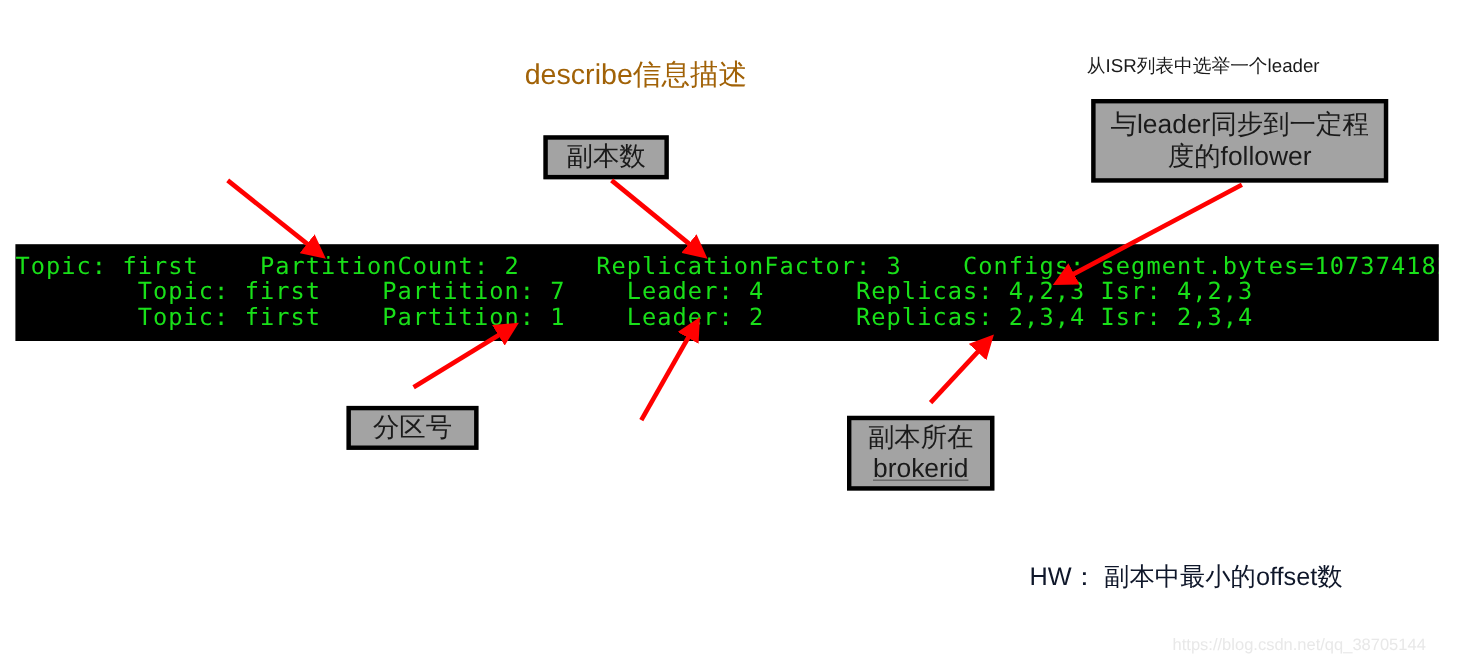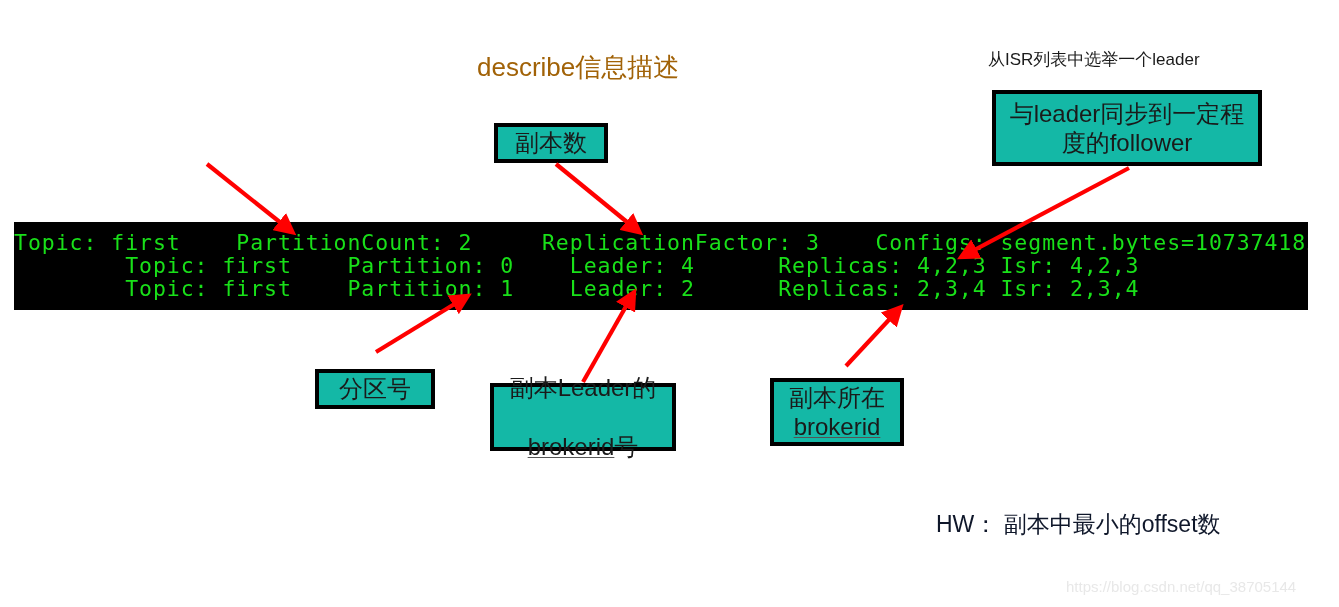--- a/index.html
+++ b/index.html
@@ -23,21 +23,21 @@
     font-size: 26px;
     white-space: nowrap;
     letter-spacing: 0px;
   }
 
   
   .box {
     position: absolute;
     box-sizing: border-box;
     border: 4px solid #000000;
-    background: #14b8a6;
+    background: #a3a3a3;
     color: #1a1a1a;
     display: flex;
     align-items: center;
     justify-content: center;
     text-align: center;
     line-height: 1.22;
     font-size: 24px;
     padding: 2px 8px;
     white-space: pre-line;
   }
@@ -124,35 +124,29 @@
   <div class="plain-label" style="left:988px; top:48px;">从ISR列表中选举一个leader</div>
 
 
   <div class="box" style="left:494px; top:123px; width:114px; height:40px;">副本数</div>
 
   <div class="box" style="left:992px; top:90px; width:270px; height:76px;">与leader同步到一定程
 度的follower</div>
 
   <div class="box" style="left:315px; top:353px; width:120px; height:40px;margin-top:16px;">分区号</div>
 
-  <div class="box" style="left:490px; top:383px; width:186px; height:68px; flex-direction:column; justify-content:center;">
-    <span>副本Leader的</span>
-    <span>
-      <span class="squiggle">brokerid</span><span>号</span>
-    </span>
-  </div>
 
   <div class="box" style="left:770px; top:378px; width:134px; height:68px; flex-direction:column; justify-content:center;">
     <span>副本所在</span>
     <span class="squiggle">brokerid</span>
   </div>
 
   <div id="terminal">
     <div class="term-line" id="term-line-0">Topic: first    PartitionCount: 2     ReplicationFactor: 3    Configs: segment.bytes=1073741824</div>
-    <div class="term-line" id="term-line-1">        Topic: first    Partition: 0    Leader: 4      Replicas: 4,2,3 Isr: 4,2,3</div>
+    <div class="term-line" id="term-line-1">        Topic: first    Partition: 7    Leader: 4      Replicas: 4,2,3 Isr: 4,2,3</div>
     <div class="term-line" id="term-line-2">        Topic: first    Partition: 1    Leader: 2      Replicas: 2,3,4 Isr: 2,3,4</div>
   </div>
 
   <svg id="arrows" viewBox="0 0 1339 607" xmlns="http://www.w3.org/2000/svg">
     <defs>
       <marker id="ah" markerWidth="5.2" markerHeight="5.2" refX="3.6" refY="2.6" orient="auto" markerUnits="strokeWidth">
         <path d="M0,0 L5.2,2.6 L0,5.2 z" fill="#ff0000"></path>
       </marker>
     </defs>
 

